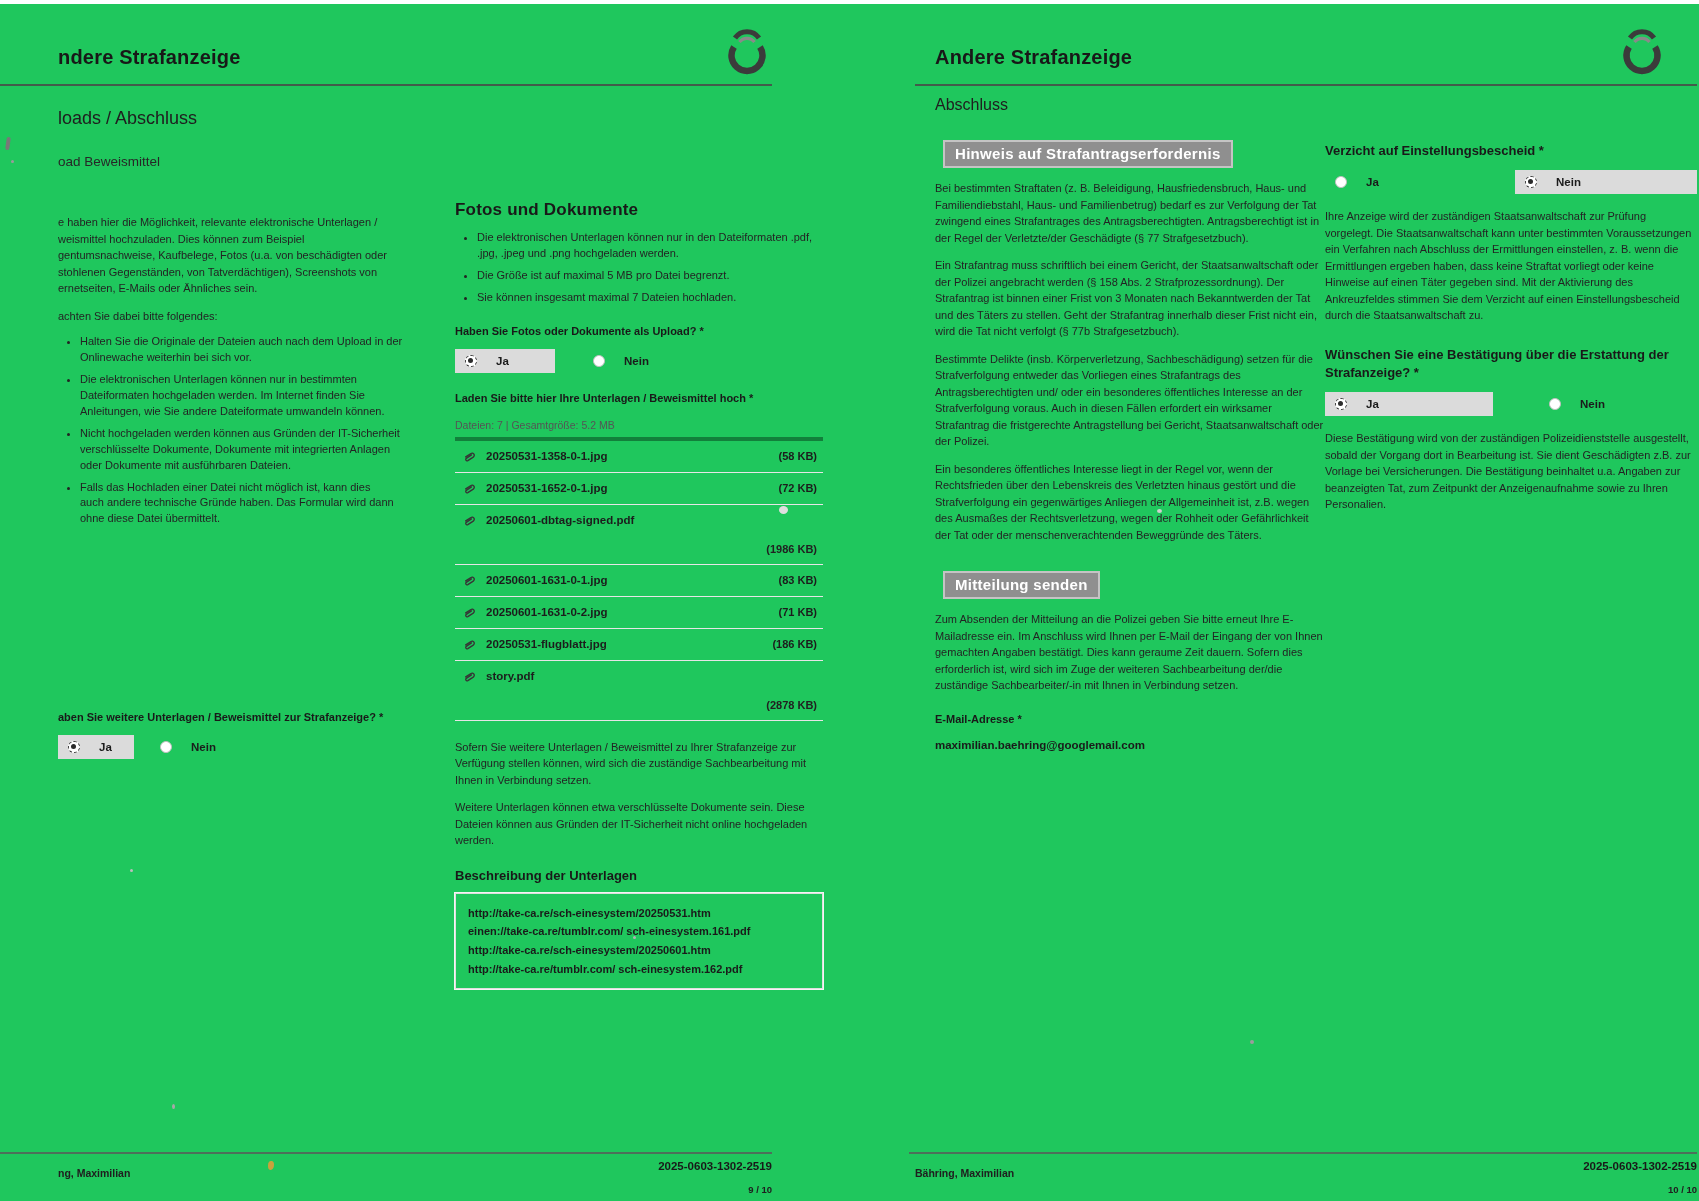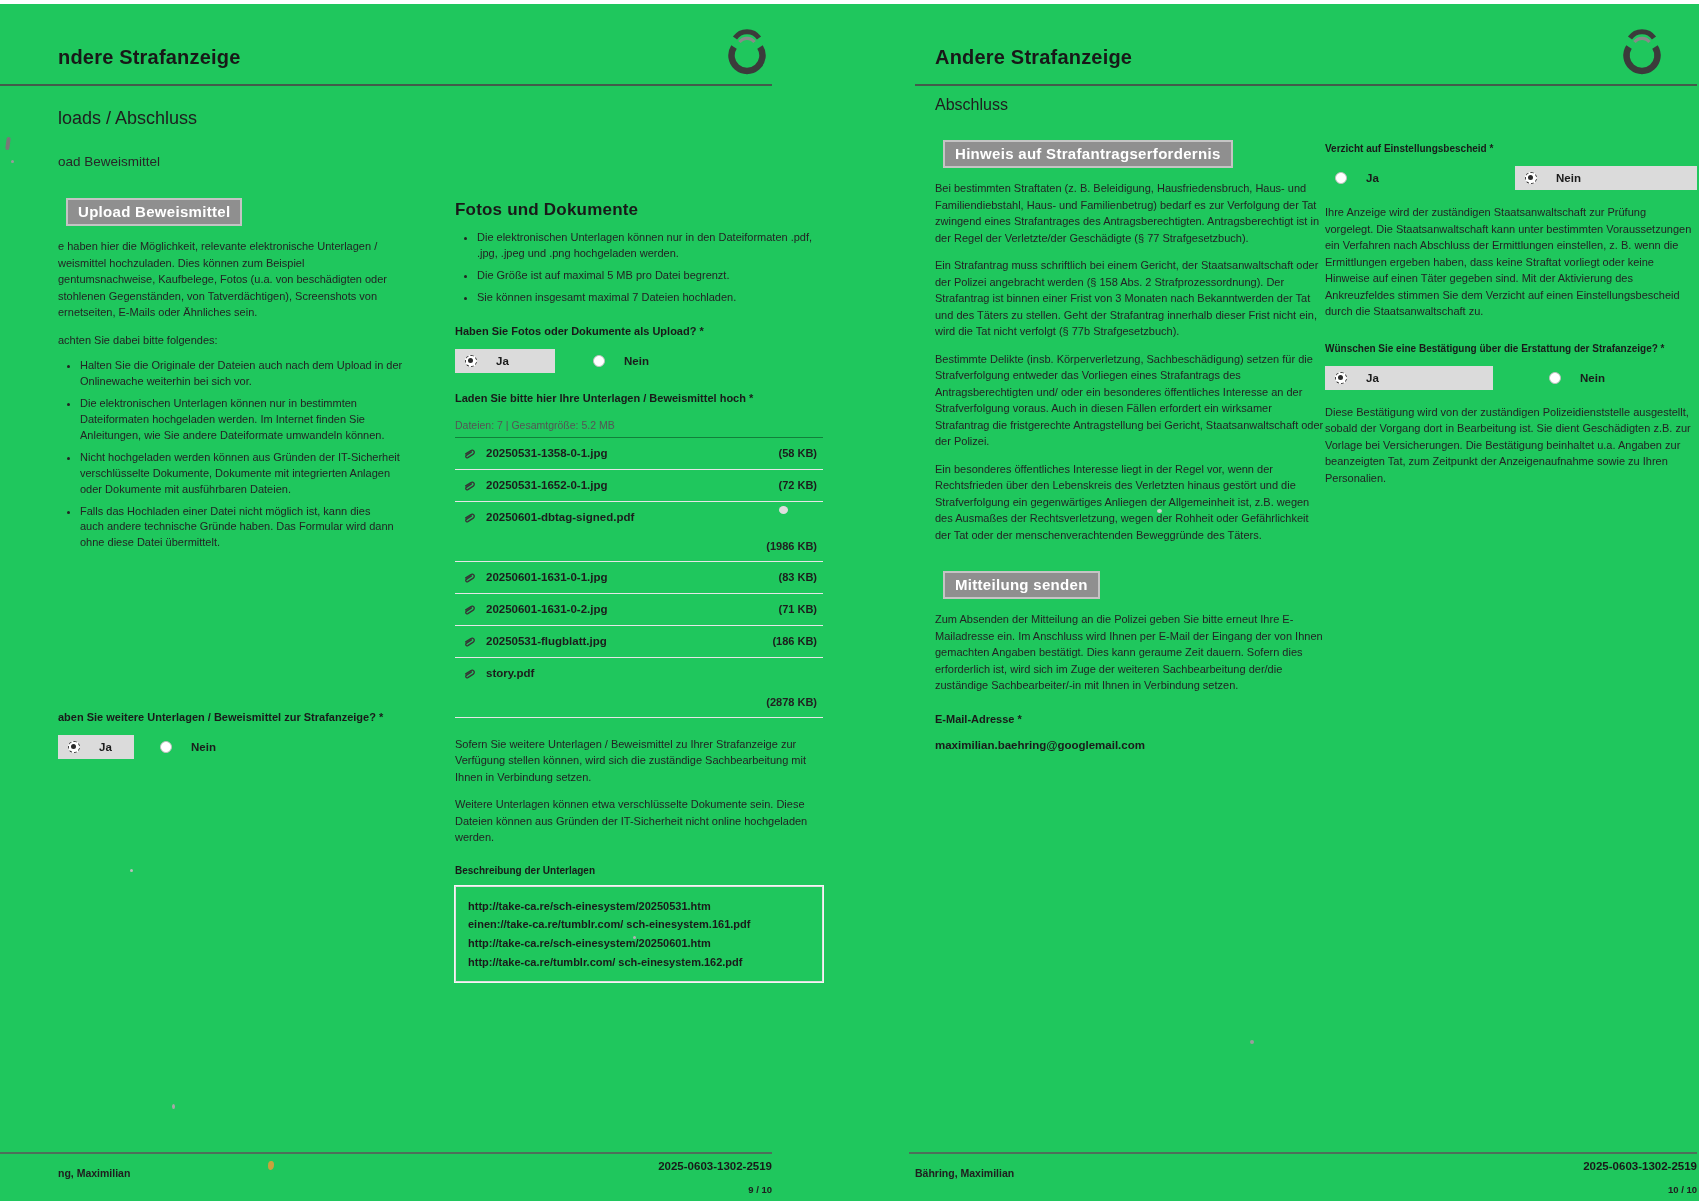--- a/index.html
+++ b/index.html
@@ -31,31 +31,31 @@
     font-weight:bold;font-size:15px;padding:3px 10px 4px;
     letter-spacing:.3px;box-shadow:0 0 0 2px #c2c2c2;margin-left:10px;
   }
   .body{font-size:11px;line-height:1.5;color:#262626;margin:11px 0 0;}
   .preline{white-space:pre-line;}
   .bold{font-weight:bold;}
   h2.colhead{font-size:17px;margin:0;color:#1c1c1c;font-weight:bold;letter-spacing:.2px;}
   ul.blist{margin:10px 0 0;padding-left:22px;}
   ul.blist li{font-size:11px;line-height:1.45;margin-bottom:6px;color:#262626;}
   .q-label{font-size:11px;font-weight:bold;color:#1c1c1c;margin-top:18px;line-height:1.4;}
-  .q-label.sm{font-size:10px;}
+  .q-label.sm{font-size:13px;}
   .radio-row{display:flex;align-items:center;margin-top:10px;}
   .choice{display:flex;align-items:center;gap:19px;font-weight:bold;font-size:11.5px;color:#1e1e1e;padding:6px 10px;box-sizing:border-box;}
   .choice.sel{background:#d8d8d8;}
   .radio{width:12px;height:12px;border:1.5px solid #bdbdbd;border-radius:50%;flex:none;background:#fff;position:relative;box-sizing:border-box;}
   .radio.on{border:1.6px dashed #3c3c3c;}
   .radio.on::after{content:"";position:absolute;left:2px;top:2px;width:5px;height:5px;border-radius:50%;background:#2d2d2d;}
   .files-summary{font-size:10.5px;color:#565656;margin-top:12px;}
   .file-list{margin-top:6px;}
   .file-row{display:flex;align-items:center;gap:10px;padding:9px 6px 9px 8px;border-bottom:1px solid #e3e3e3;}
-  .file-row.first{border-top:1px solid #15803d;}
+  .file-row.first{border-top:4px solid #15803d;}
   .fname{font-weight:bold;font-size:11.5px;color:#1f1f1f;flex:1;}
   .fsize{font-weight:bold;font-size:11px;color:#1f1f1f;text-align:right;}
   .file-row.twoline{display:block;}
   .file-row.twoline .l1{display:flex;align-items:center;gap:10px;}
   .file-row.twoline .sizeline{text-align:right;padding:16px 0 0 0;font-weight:bold;font-size:11px;}
   .clip{flex:none;transform:rotate(12deg);}
   .url-box{margin-top:8px;border:1px solid #dcdcdc;box-shadow:0 0 0 1px #f2f2f2;padding:10px 12px;}
   .url{font-weight:bold;font-size:11px;line-height:1.7;color:#1d1d1d;}
   .email-value{font-weight:bold;font-size:11.5px;color:#1d1d1d;margin-top:12px;}
   .foot-name{position:absolute;font-weight:bold;font-size:10.5px;color:#222;margin-top:6px;}
@@ -73,21 +73,20 @@
   <svg class="logo" style="left:722px;top:24px;" width="50" height="56" viewBox="0 0 50 56">
     <path d="M12 19 A 15.5 15.5 0 1 0 38 19" fill="none" stroke="#3d3d3d" stroke-width="6.5"></path>
     <path d="M13 10 A 14.5 14.5 0 0 1 37 10" fill="none" stroke="#3d3d3d" stroke-width="5"></path>
     <path d="M17.5 14 A 9.5 9.5 0 0 1 32.5 14" fill="none" stroke="#8a8a8a" stroke-width="3.2"></path>
   </svg>
 
   <div class="sec-title" style="left:58px;top:104px;">loads / Abschluss</div>
   <div class="subsec-title" style="left:58px;top:150px;">oad Beweismittel</div>
 
   <div class="col" style="left:58px;top:196px;width:414px;">
-    <div class="bar-wrap"><span class="hl-bar">Upload Beweismittel</span></div>
     <p class="body preline mt14">e haben hier die Möglichkeit, relevante elektronische Unterlagen /
 weismittel hochzuladen. Dies können zum Beispiel
 gentumsnachweise, Kaufbelege, Fotos (u.a. von beschädigten oder
 stohlenen Gegenständen, von Tatverdächtigen), Screenshots von
 ernetseiten, E-Mails oder Ähnliches sein.</p>
     <p class="body">achten Sie dabei bitte folgendes:</p>
     <ul class="blist">
       <li class="preline">Halten Sie die Originale der Dateien auch nach dem Upload in der
 Onlinewache weiterhin bei sich vor.</li>
       <li class="preline">Die elektronischen Unterlagen können nur in bestimmten

